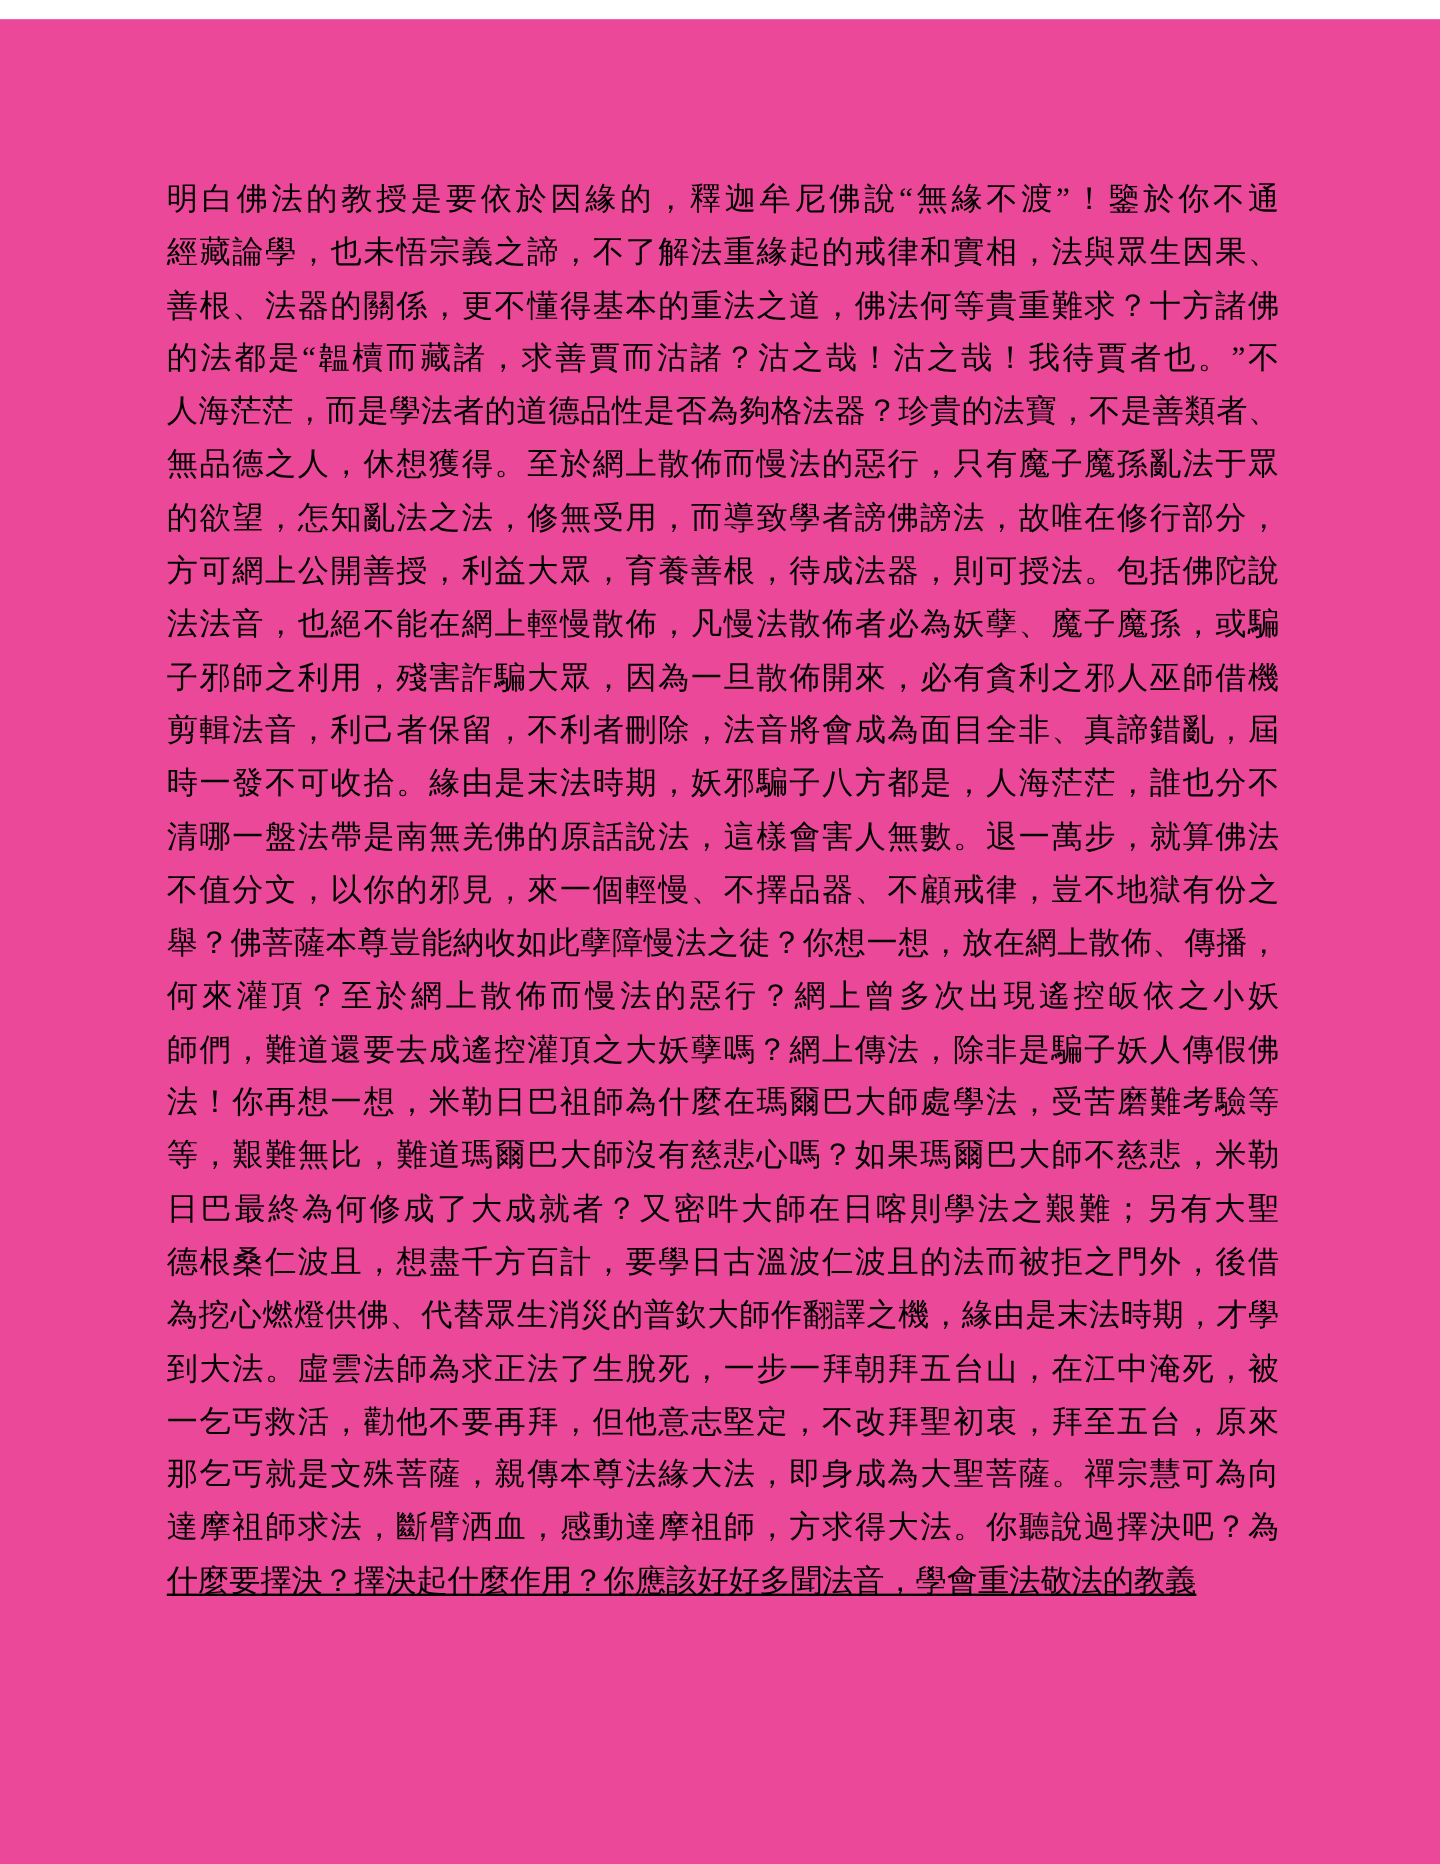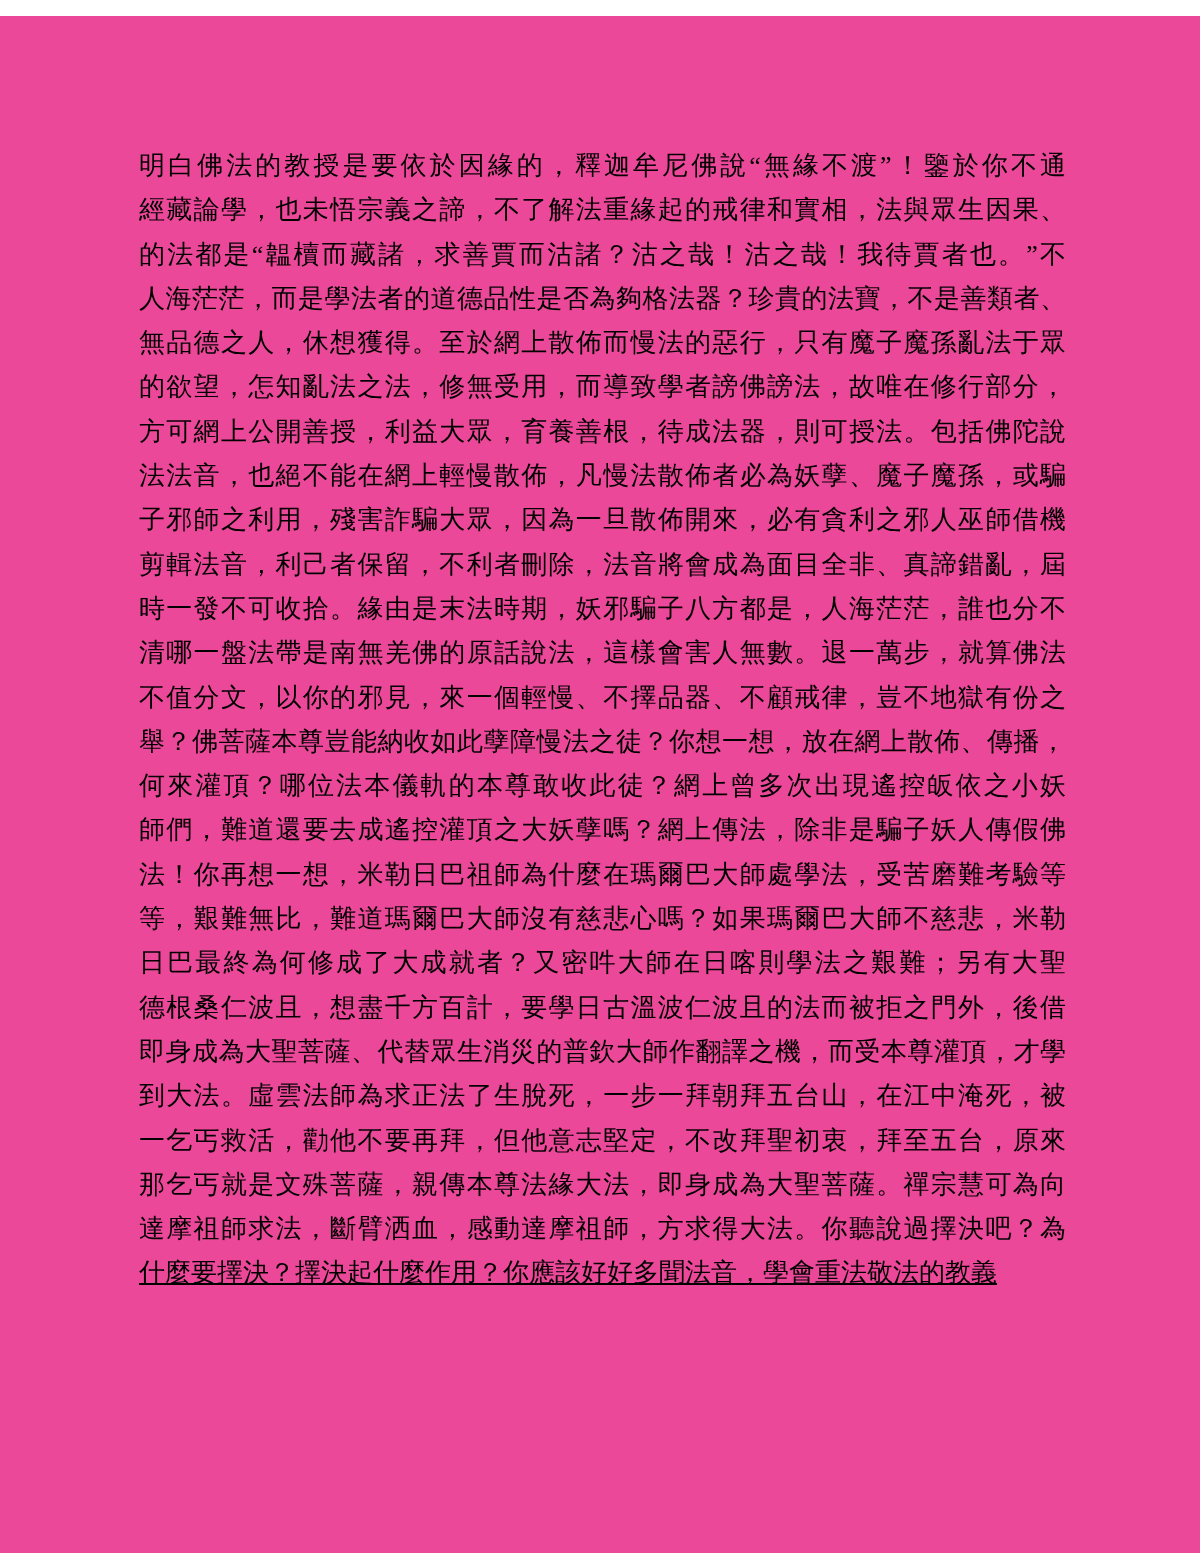--- a/index.html
+++ b/index.html
@@ -39,38 +39,39 @@
     text-decoration: underline;
   }
 </style>
 </head>
 <body>
 
 <div class="page">
   <div class="text-block" id="text-block">
       <div class="line">明白佛法的教授是要依於因緣的，釋迦牟尼佛說“無緣不渡”！鑒於你不通</div>
       <div class="line">經藏論學，也未悟宗義之諦，不了解法重緣起的戒律和實相，法與眾生因果、</div>
+      <div class="line">善根、法器的關係，更不懂得基本的重法之道，佛法何等貴重難求？十方諸佛</div>
       <div class="line">的法都是“韞櫝而藏諸，求善賈而沽諸？沽之哉！沽之哉！我待賈者也。”不</div>
       <div class="line">人海茫茫，而是學法者的道德品性是否為夠格法器？珍貴的法寶，不是善類者、</div>
       <div class="line">無品德之人，休想獲得。至於網上散佈而慢法的惡行，只有魔子魔孫亂法于眾</div>
       <div class="line">的欲望，怎知亂法之法，修無受用，而導致學者謗佛謗法，故唯在修行部分，</div>
       <div class="line">方可網上公開善授，利益大眾，育養善根，待成法器，則可授法。包括佛陀說</div>
       <div class="line">法法音，也絕不能在網上輕慢散佈，凡慢法散佈者必為妖孽、魔子魔孫，或騙</div>
       <div class="line">子邪師之利用，殘害詐騙大眾，因為一旦散佈開來，必有貪利之邪人巫師借機</div>
       <div class="line">剪輯法音，利己者保留，不利者刪除，法音將會成為面目全非、真諦錯亂，屆</div>
       <div class="line">時一發不可收拾。緣由是末法時期，妖邪騙子八方都是，人海茫茫，誰也分不</div>
       <div class="line">清哪一盤法帶是南無羌佛的原話說法，這樣會害人無數。退一萬步，就算佛法</div>
       <div class="line">不值分文，以你的邪見，來一個輕慢、不擇品器、不顧戒律，豈不地獄有份之</div>
       <div class="line">舉？佛菩薩本尊豈能納收如此孽障慢法之徒？你想一想，放在網上散佈、傳播，</div>
-      <div class="line">何來灌頂？哪位法本儀軌的本尊敢收此徒？網上曾多次出現遙控皈依之小妖</div>
+      <div class="line">何來灌頂？至於網上散佈而慢法的惡行？網上曾多次出現遙控皈依之小妖</div>
       <div class="line">師們，難道還要去成遙控灌頂之大妖孽嗎？網上傳法，除非是騙子妖人傳假佛</div>
       <div class="line">法！你再想一想，米勒日巴祖師為什麼在瑪爾巴大師處學法，受苦磨難考驗等</div>
       <div class="line">等，艱難無比，難道瑪爾巴大師沒有慈悲心嗎？如果瑪爾巴大師不慈悲，米勒</div>
       <div class="line">日巴最終為何修成了大成就者？又密吽大師在日喀則學法之艱難；另有大聖</div>
       <div class="line">德根桑仁波且，想盡千方百計，要學日古溫波仁波且的法而被拒之門外，後借</div>
-      <div class="line">即身成為大聖菩薩、代替眾生消災的普欽大師作翻譯之機，而受本尊灌頂，才學</div>
+      <div class="line">為挖心燃燈供佛、代替眾生消災的普欽大師作翻譯之機，緣由是末法時期，才學</div>
       <div class="line">到大法。虛雲法師為求正法了生脫死，一步一拜朝拜五台山，在江中淹死，被</div>
       <div class="line">一乞丐救活，勸他不要再拜，但他意志堅定，不改拜聖初衷，拜至五台，原來</div>
       <div class="line">那乞丐就是文殊菩薩，親傳本尊法緣大法，即身成為大聖菩薩。禪宗慧可為向</div>
       <div class="line">達摩祖師求法，斷臂洒血，感動達摩祖師，方求得大法。你聽說過擇決吧？為</div>
       <div class="line last">什麼要擇決？擇決起什麼作用？你應該好好多聞法音，學會重法敬法的教義</div>
     </div>
 </div>
 
 </body></html>

